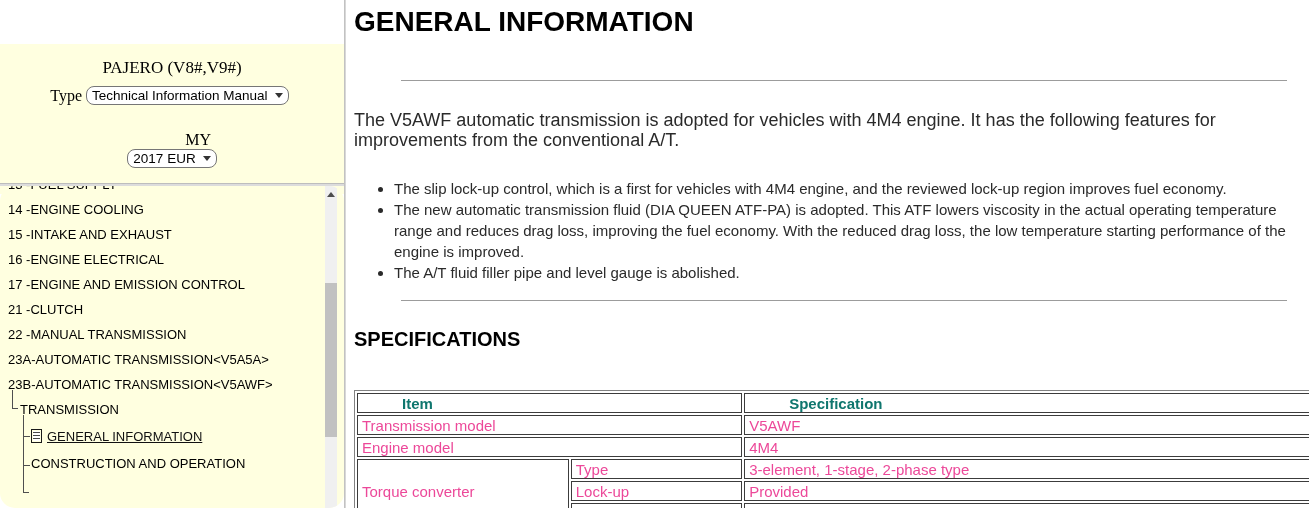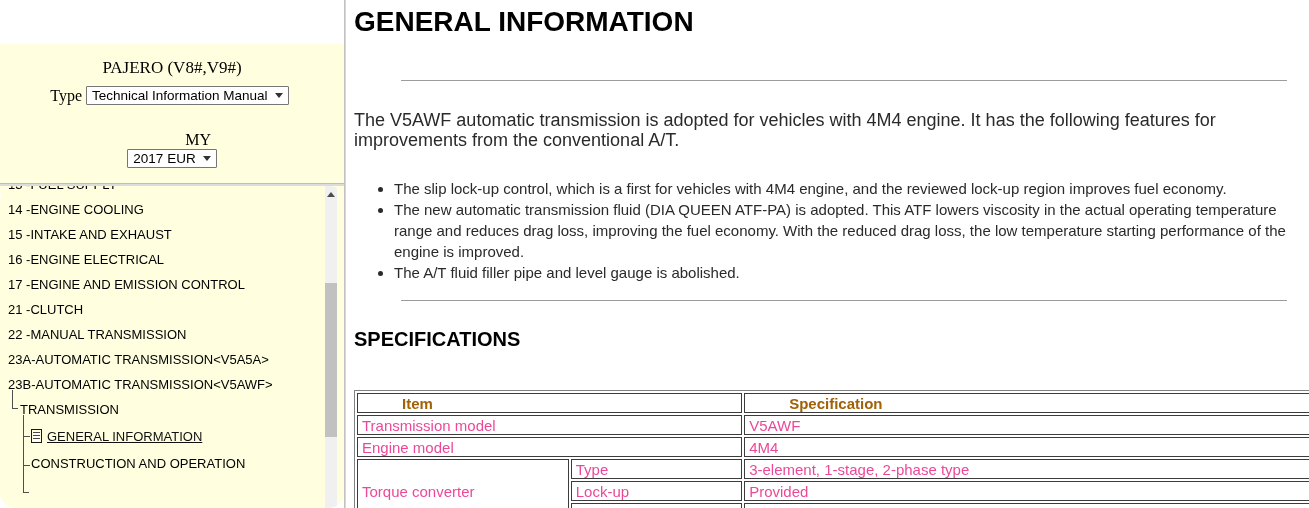--- a/index.html
+++ b/index.html
@@ -23,21 +23,21 @@
 
   
   .veh-title { margin-top:14px; text-align:center;
                font-family:"Liberation Serif", serif; font-size:17px; color:#000; }
   .form-row { display:flex; align-items:center; margin-top:8px; }
   .form-row.my-row { margin-top:26px;flex-direction:column; }
   .form-label { width:86px; text-align:right; padding-right:4px;
                 font-family:"Liberation Serif", serif; font-size:16px; color:#000; }
   .select {
     display:inline-flex; align-items:center; gap:7px;
-    background:#fff; border:1px solid #767676; border-radius:1px;
+    background:#fff; border:1px solid #767676; border-radius:8px;
     height:19px; padding:0 5px 0 5px; font-size:13.5px; color:#000; cursor:default;
   }
   .select .arrow { width:0; height:0; border-left:4px solid transparent;
                    border-right:4px solid transparent; border-top:5px solid #333; }
   .compilation { margin-top:26px; width:290px; text-align:center; font-size:12px; color:#000;padding-left:28px; }
 
   
   .nav-list { margin-top:-14px; position:relative; }
   .nav-item { height:25px; line-height:25px; padding-left:8px; font-size:13px;
               color:#000; white-space:nowrap; cursor:pointer; }
@@ -81,21 +81,21 @@
   .intro { margin-top:29px; font-size:18px; line-height:20px; color:#2a2a2a; }
   ul.features { margin-top:28px; padding-left:40px; }
   ul.features li { font-size:15px; line-height:21px; color:#2a2a2a; }
   h2.section-title { margin-top:27px; font-size:20px; font-weight:bold; color:#000; }
 
   table.spec { margin-top:39px; border-collapse:separate; border-spacing:2px;
                border:1px solid #828282; table-layout:fixed; width:1210px; background:#fff; }
   table.spec th, table.spec td { border:1px solid #3c3c3c; padding:0 4px; height:20px;
                font-size:15px; text-align:left; vertical-align:middle; color:#ec4899;
                overflow:hidden; white-space:nowrap; }
-  table.spec th { font-weight:bold; color:#a16207;padding-left:44px; }
+  table.spec th { font-weight:bold; color:#0f766e;padding-left:44px; }
 </style>
 </head>
 <body>
 
 <div id="stage">
 
   <div class="frame-top">
     <div class="veh-title">PAJERO (V8#,V9#)</div>
     <div class="form-row">
       <span class="form-label">Type</span>

